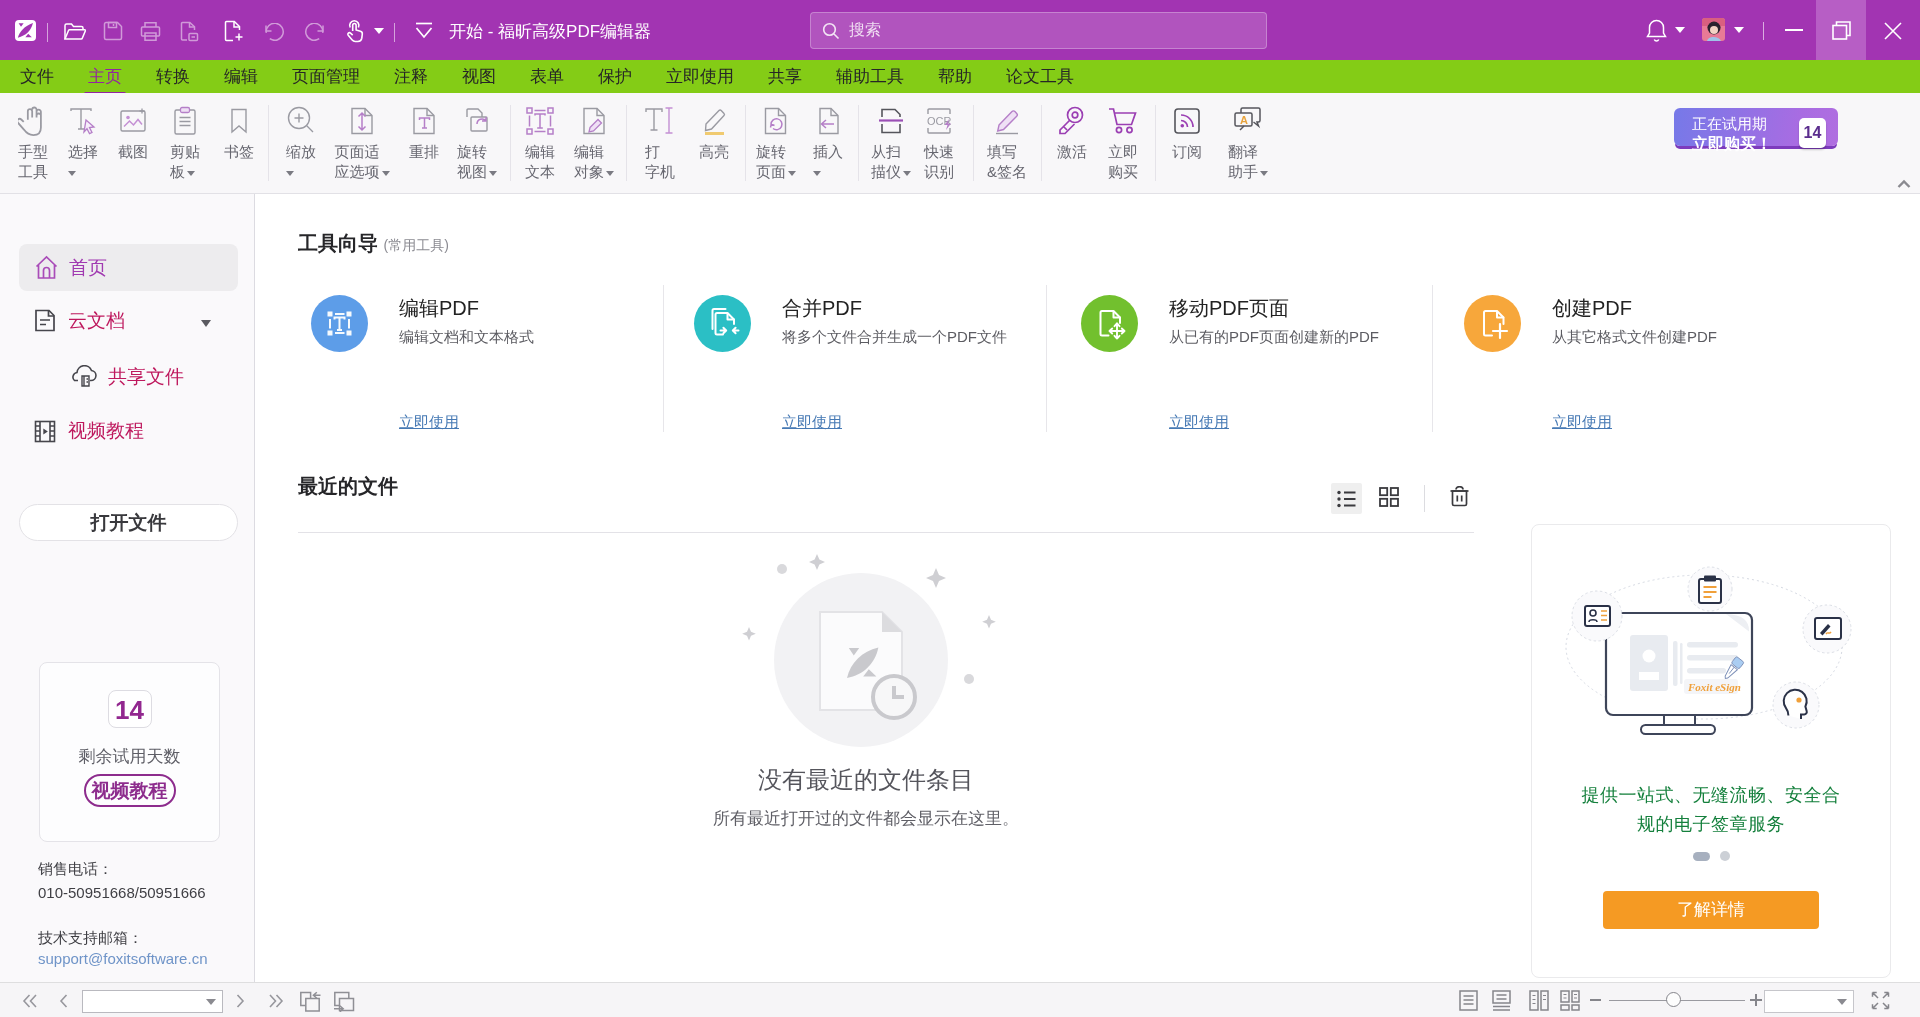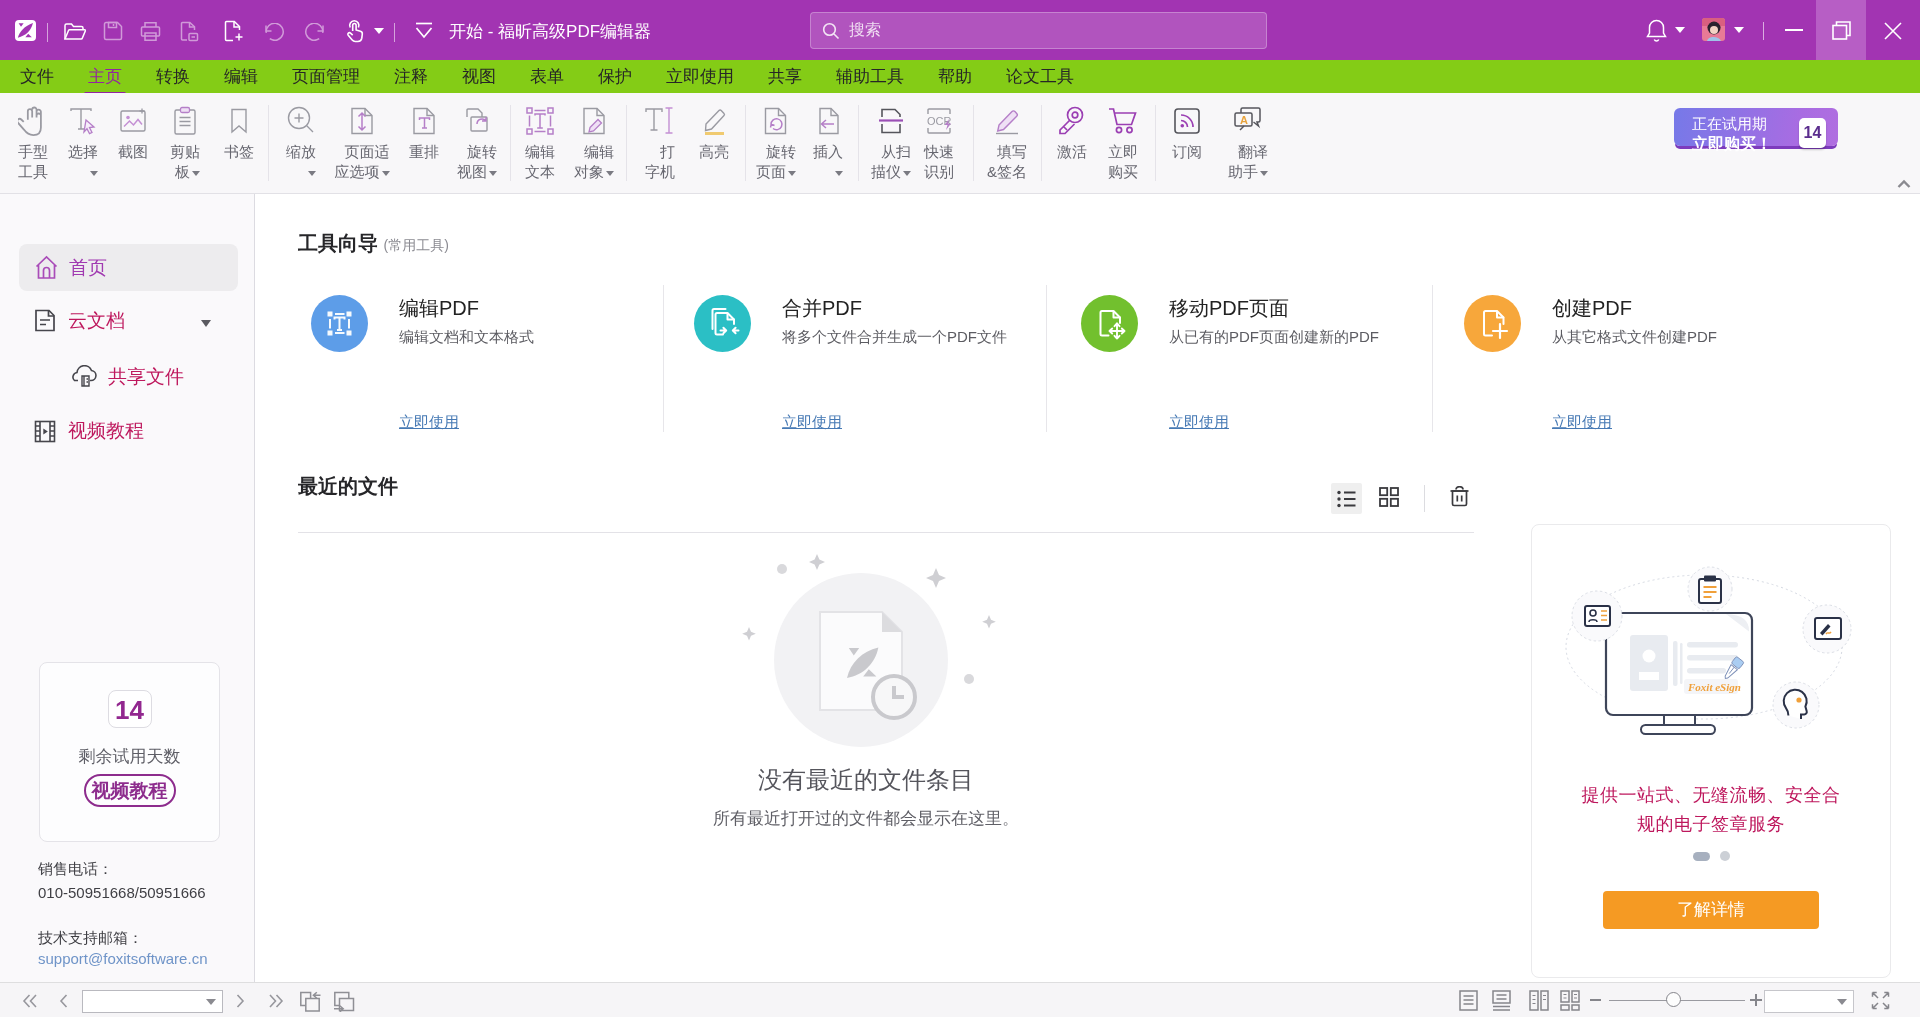--- a/index.html
+++ b/index.html
@@ -19,21 +19,21 @@
 
 #menubar { position:absolute; left:0; top:60px; width:1920px; height:33px; background:#84cc16; display:flex; align-items:center; padding-left:20px; }
 #menubar .mi { font-size:17px; color:#262626; margin-right:34px; position:relative; white-space:nowrap; }
 #menubar .mi.sel { color:#9323a2; }
 #menubar .mi.sel:after { content:""; position:absolute; left:-4px; right:-4px; bottom:-7px; height:3px; background:#9323a2; border-radius:2px; }
 
 
 #ribbon { position:absolute; left:0; top:93px; width:1920px; height:101px; background:#f8f7f9; border-bottom:1px solid #e2e1e6; }
 .rb { position:absolute; top:10px; width:70px; display:flex; flex-direction:column; align-items:center; }
 .rb .ric { height:36px; display:flex; align-items:center; justify-content:center; }
-.rb .rlb { font-size:15px; color:#676770; line-height:20px; text-align:right; margin-top:3px; white-space:nowrap; }
+.rb .rlb { font-size:15px; color:#676770; line-height:20px; text-align:left; margin-top:3px; white-space:nowrap; }
 .rsep { position:absolute; top:12px; height:76px; width:1px; background:#e5e3e9; }
 .arr { display:inline-block; width:0; height:0; border-left:4px solid transparent; border-right:4px solid transparent; border-top:5px solid #7a7a82; vertical-align:middle; margin-left:2px; }
 #trial { position:absolute; left:1674px; top:15px; width:164px; height:38px; border-radius:6px; background:linear-gradient(100deg,#7679e8 0%, #a86ce2 75%, #b06ee0 100%); box-shadow:0 4px 0 -1px #7d3bbd; color:#fff; }
 #trial .t1 { position:absolute; left:18px; top:7px; font-size:15px; }
 #trial .t2 { position:absolute; left:18px; top:26px; font-size:16px; font-weight:bold; }
 #trial .d14 { position:absolute; right:12px; top:10px; width:27px; height:30px; background:#fff; border-radius:5px; color:#5b2d8e; font-weight:bold; font-size:16px; text-align:center; line-height:30px; box-shadow:0 2px 2px rgba(0,0,0,0.2); }
 
 
 #sidebar { position:absolute; left:0; top:194px; width:255px; height:788px; background:#faf9fb; border-right:1px solid #dcdbe1; }
 .side-item { position:absolute; display:flex; align-items:center; }
@@ -55,21 +55,21 @@
 .card .cic { position:absolute; left:0; top:0; width:57px; height:57px; border-radius:50%; }
 .card .ct { position:absolute; left:88px; top:0px; font-size:20px; color:#222; white-space:nowrap; }
 .card .cd { position:absolute; left:88px; top:33px; font-size:15px; color:#5c5c62; white-space:nowrap; }
 .card .cl { position:absolute; left:88px; top:118px; font-size:15px; color:#4679b4; text-decoration:underline; white-space:nowrap; }
 .vsep { position:absolute; width:1px; background:#e7e6ea; top:91px; height:147px; }
 #emp-t1 { position:absolute; top:570px; width:1220px; text-align:center; font-size:24px; color:#55555c; }
 #emp-t2 { position:absolute; top:613px; width:1220px; text-align:center; font-size:17px; color:#5f5f66; }
 
 
 #promo { position:absolute; left:1275px; top:330px; width:360px; height:454px; border:1px solid #eaeaec; border-radius:8px; background:#fff; }
-#promo .pt { position:absolute; top:256px; width:100%; text-align:center; font-size:18px; color:#be185d; line-height:29px; letter-spacing:0.5px; }
+#promo .pt { position:absolute; top:256px; width:100%; text-align:center; font-size:18px; color:#15803d; line-height:29px; letter-spacing:0.5px; }
 #promo .dots { position:absolute; top:326px; width:100%; display:flex; justify-content:center; align-items:center; gap:10px; }
 #promo .d1 { width:17px; height:9px; border-radius:5px; background:#a7b0bf; }
 #promo .d2 { width:10px; height:10px; border-radius:50%; background:#ccd0d6; }
 #promo .btn { position:absolute; left:71px; top:366px; width:216px; height:38px; background:#f59a23; border-radius:4px; color:#fff; font-size:17px; text-align:center; line-height:38px; }
 
 
 #statusbar { position:absolute; left:0; top:982px; width:1920px; height:35px; background:#f6f5f7; border-top:1px solid #dededf; }
 #pagebox { position:absolute; left:82px; top:7px; width:141px; height:23px; background:#fff; border:1px solid #b9b9bf; display:flex; align-items:center; justify-content:flex-end; }
 #zoombox { position:absolute; left:1764px; top:7px; width:90px; height:23px; background:#fff; border:1px solid #c6c6cb; display:flex; align-items:center; justify-content:flex-end; }
 .caret { width:0; height:0; border-left:5px solid transparent; border-right:5px solid transparent; border-top:6px solid #8a8a90; margin-right:6px; }
@@ -483,20 +483,21 @@
     <div class="lbl" style="margin-left:10px;">共享文件</div>
   </div>
   <div class="side-item" style="left:33px; top:224px;">
     <svg width="24" height="25" viewBox="0 0 24 25" fill="none" stroke="#46464c" stroke-width="1.6">
         <rect x="2.5" y="2.5" width="19" height="20"></rect>
         <path d="M7 2.5 v20 M17 2.5 v20 M2.5 7 H7 M2.5 12 H7 M2.5 17 H7 M17 7 h4.5 M17 12 h4.5 M17 17 h4.5"></path>
         <path d="M10.3 9.5 l4.5 3 -4.5 3 Z" fill="#46464c" stroke="none"></path>
       </svg>
     <div class="lbl" style="margin-left:11px;">视频教程</div>
   </div>
+  <div id="openbtn">打开文件</div>
   <div id="trialcard">
     <div class="n14">14</div>
     <div class="lab">剩余试用天数</div>
     <div class="buy">视频教程</div>
   </div>
   <div class="contact" style="left:38px; top:666px;">销售电话：</div>
   <div class="contact" style="left:38px; top:690px;">010-50951668/50951666</div>
   <div class="contact" style="left:38px; top:735px;">技术支持邮箱：</div>
   <div class="contact" style="left:38px; top:756px; color:#6f94c8;">support@foxitsoftware.cn</div>
 </div>

